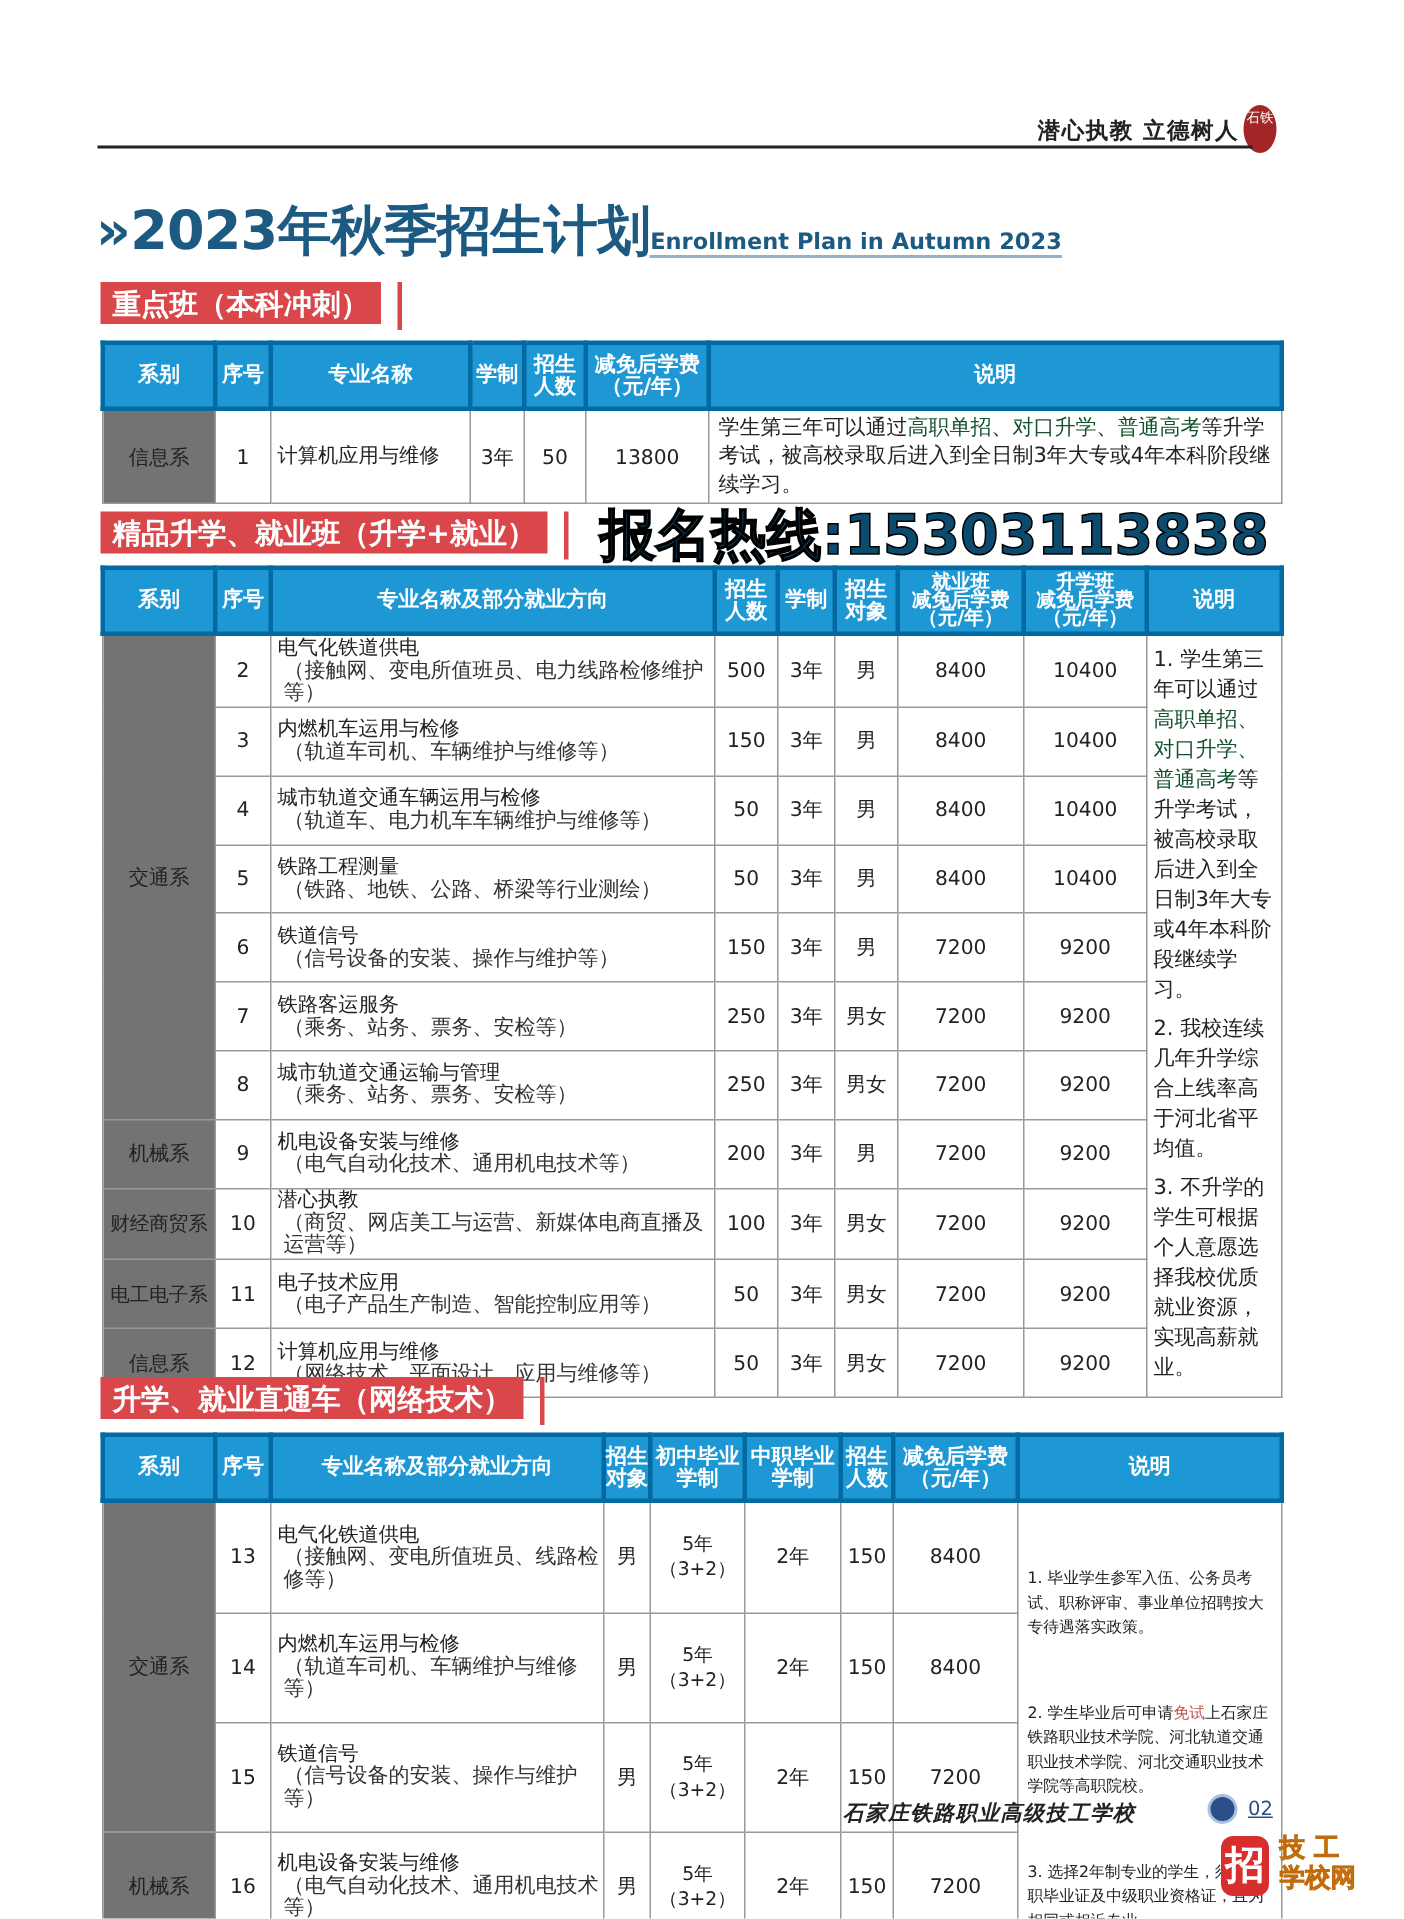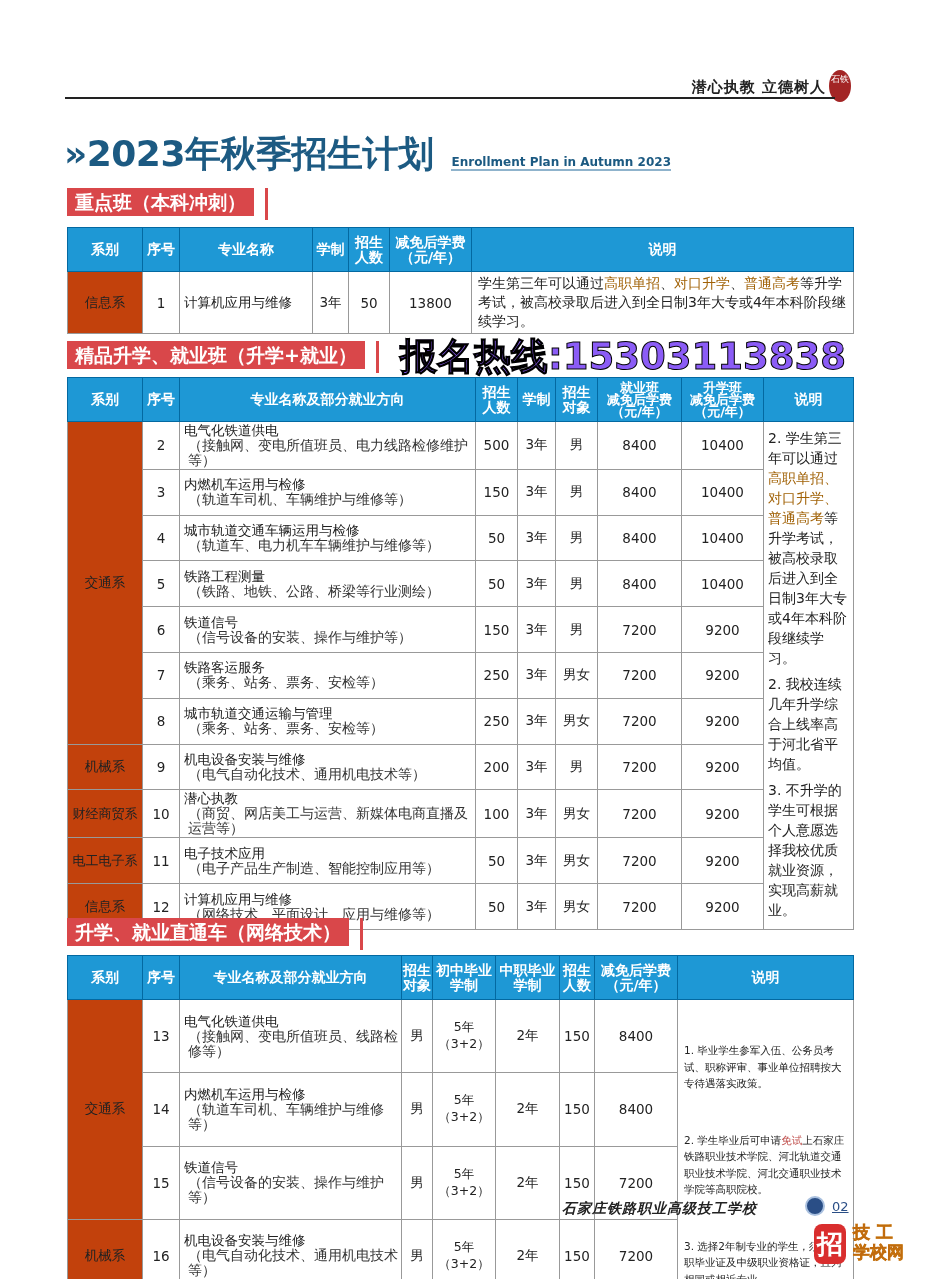--- a/index.html
+++ b/index.html
@@ -1,32 +1,32 @@
 <!DOCTYPE html>
 <html><head>
 <meta charset="utf-8">
 <style>
   * { box-sizing: border-box; margin: 0; padding: 0; }
   body { width: 936px; height: 1279px; background: #ffffff; font-family: "DejaVu Sans", "Liberation Sans", sans-serif; color: #222; position: relative; overflow: hidden; }
   .topline { position: absolute; left: 65px; top: 97px; width: 770px; height: 2px; background: #222; }
   .motto { position: absolute; right: 110px; top: 78px; font-family: "DejaVu Serif", serif; font-size: 15px; font-weight: bold; color: #222; letter-spacing: 1px; }
   .seal { position: absolute; left: 829px; top: 70px; width: 22px; height: 32px; border-radius: 50%; background: #a32525; color: #fff; font-size: 9px; text-align: center; line-height: 14px; padding-top: 2px; font-family: "DejaVu Serif", serif; }
   .title { position: absolute; left: 64px; top: 130px; font-size: 36px; font-weight: bold; color: #1c5a82; letter-spacing: -0.5px; white-space: nowrap; }
-  .title .en { font-size: 12px; color: #1c5a82; border-bottom: 2px solid #8fb3cc; margin-left: 18px; letter-spacing: 0; }
+  .title .en { font-size: 15px; color: #1c5a82; border-bottom: 2px solid #8fb3cc; margin-left: 0; letter-spacing: 0; }
   .sec-head { position: absolute; left: 67px; height: 28px; background: #d9474a; color: #fff; font-size: 19px; font-weight: bold; padding: 2px 8px; white-space: nowrap; }
   .sec-head::after { content: ""; position: absolute; right: -14px; top: 0; width: 3px; height: 32px; background: #d9474a; }
-  .hotline { position: absolute; left: 400px; top: 332px; font-size: 37px; font-weight: bold; color: #8b5cf6; -webkit-text-stroke: 1px #000; text-shadow: 0 0 2px #fff, 2px 2px 0 #fff, -2px -2px 0 #fff; letter-spacing: 0px; white-space: nowrap; }
+  .hotline { position: absolute; left: 400px; top: 332px; font-size: 37px; font-weight: bold; color: #0c4a6e; -webkit-text-stroke: 1px #000; text-shadow: 0 0 2px #fff, 2px 2px 0 #fff, -2px -2px 0 #fff; letter-spacing: 0px; white-space: nowrap; }
   table { position: absolute; left: 67px; border-collapse: collapse; table-layout: fixed; font-size: 13px; }
-  th { background: #1e98d5; color: #fff; font-weight: bold; font-size: 14px; border: 1px solid #0369a1; line-height: 15px; text-align: center; }
+  th { background: #1e98d5; color: #fff; font-weight: bold; font-size: 14px; border: 3px solid #0369a1; line-height: 15px; text-align: center; }
   td { border: 1px solid #999; text-align: center; vertical-align: middle; font-size: 13.5px; }
-  td.dept { background: #c2410c; }
+  td.dept { background: #737373; }
   td.name { text-align: left; padding-left: 4px; line-height: 15px; }
   td.name .sub { display: block; font-size: 14px; color: #333; padding-left: 4px; }
   td.note { text-align: left; padding: 3px 4px; font-size: 14px; line-height: 20px; }
-  td.note .hl { color: #a16207; }
+  td.note .hl { color: #14532d; }
   td.note p { margin-bottom: 6px; }
   td.note3 { text-align: left; padding: 2px 6px; font-size: 10.5px; line-height: 16.5px; vertical-align: top; }
   td.note3 .hl { color: #c0504d; }
   td.note3 p { margin-bottom: 3px; margin-top: 40px; }
   .footer { position: absolute; left: 562px; top: 1200px; font-family: "DejaVu Serif", serif; font-size: 14px; font-weight: bold; font-style: italic; color: #222; letter-spacing: 1px; }
   .footer-logo { position: absolute; left: 805px; top: 1196px; width: 20px; height: 20px; border-radius: 50%; background: #2a4e86; border: 2px solid #a9c0df; }
   .page-num { position: absolute; left: 832px; top: 1199px; font-size: 13px; color: #2a4e86; text-decoration: underline; }
   .wm-box { position: absolute; left: 814px; top: 1224px; width: 32px; height: 40px; border-radius: 8px; background: #d92e2e; color: #fff; font-size: 26px; font-weight: bold; text-align: center; line-height: 40px; }
   .wm-text { position: absolute; left: 853px; top: 1222px; font-size: 17px; font-weight: bold; color: #e8b21a; line-height: 20px; -webkit-text-stroke: 0.5px #c06a0e; }
 </style>
@@ -106,21 +106,21 @@
   <tr style="height:44px;">
     <td class="dept" rowspan="7">交通系</td>
     <td>2</td>
     <td class="name"><span>电气化铁道供电</span><span class="sub">（接触网、变电所值班员、电力线路检修维护等）</span></td>
     <td>500</td>
     <td>3年</td>
     <td>男</td>
     <td>8400</td>
     <td>10400</td>
     <td class="note" rowspan="11" style="vertical-align:top;padding-top:6px;">
-      <p><span>2. 学生第三年可以通过</span><span class="hl">高职单招、</span><span class="hl">对口升学、</span><span class="hl">普通高考</span><span>等升学考试，被高校录取后进入到全日制3年大专或4年本科阶段继续学习。</span></p>
+      <p><span>1. 学生第三年可以通过</span><span class="hl">高职单招、</span><span class="hl">对口升学、</span><span class="hl">普通高考</span><span>等升学考试，被高校录取后进入到全日制3年大专或4年本科阶段继续学习。</span></p>
       <p>2. 我校连续几年升学综合上线率高于河北省平均值。</p>
       <p>3. 不升学的学生可根据个人意愿选择我校优质就业资源，实现高薪就业。</p>
     </td>
   </tr>
   <tr style="height:44px;">
     <td>3</td>
     <td class="name"><span>内燃机车运用与检修</span><span class="sub">（轨道车司机、车辆维护与维修等）</span></td>
     <td>150</td>
     <td>3年</td>
     <td>男</td>

